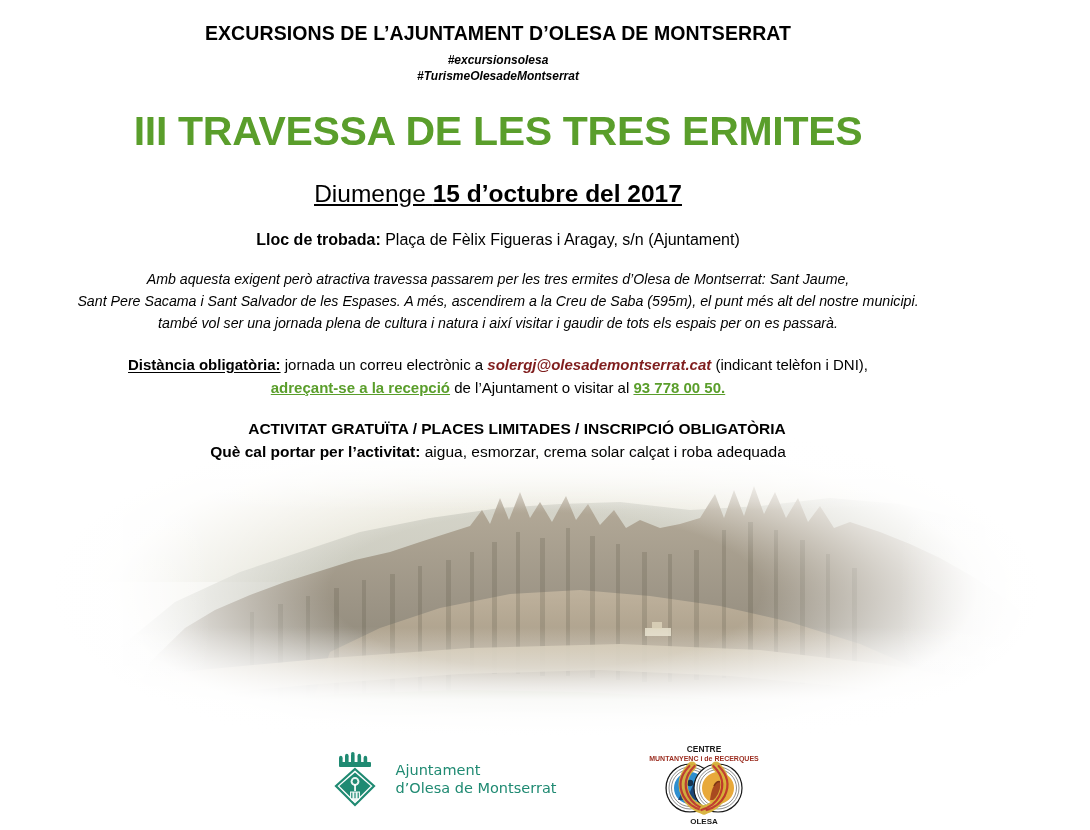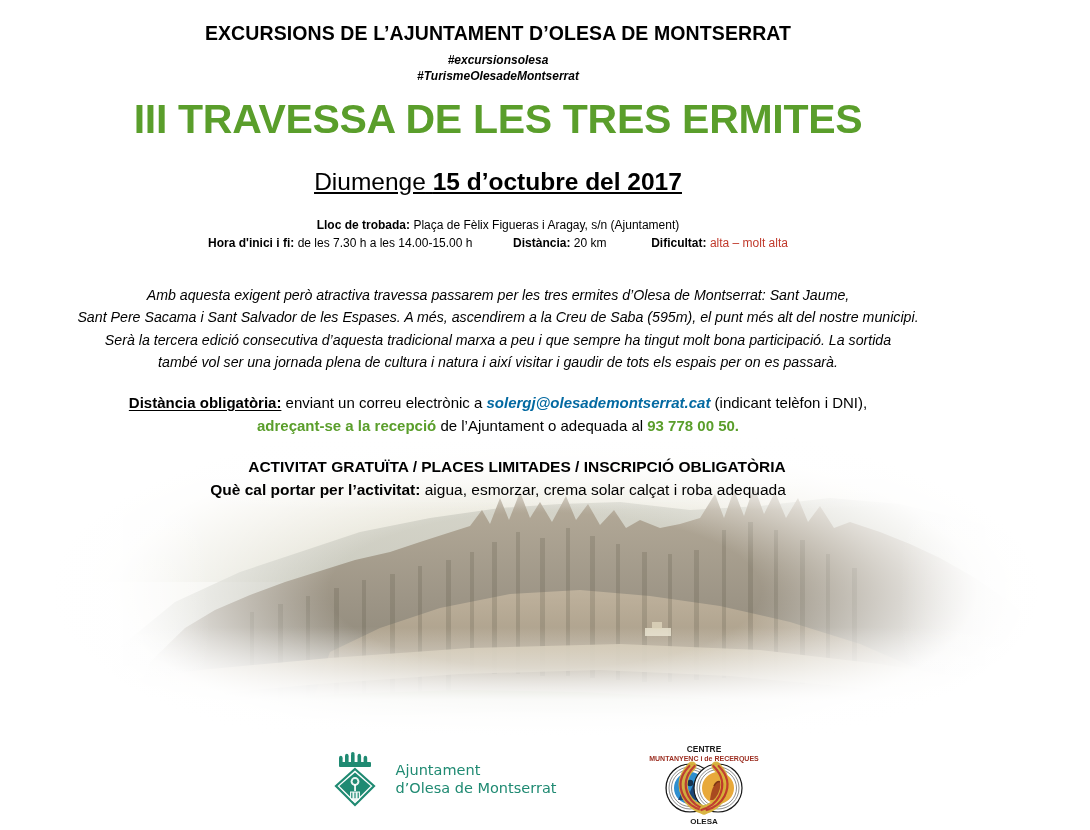--- a/index.html
+++ b/index.html
@@ -48,70 +48,71 @@
     font-style: italic;
     line-height: 1.32;
   }
   .hashtag-1 { margin-top: 9px; }
 
   .main-title {
     font-size: 41px;
     font-weight: bold;
     color: #5a9e2b;
     letter-spacing: -0.3px;
-    margin-top: 12px;
+    margin-top: 24px;
     line-height: 1.08;
   }
 
   .date-line {
     font-size: 24.5px;
     margin-top: 8px;
     line-height: 1.1;
     text-decoration: underline;
   }
   .date-line .u {
     text-decoration: underline;
     text-underline-offset: 2px;
   }
   .date-line .b { font-weight: bold; }
 
   .meta {
     margin-top: 20px;
-    font-size: 12px;
+    font-size: 16px;
     line-height: 1.52;
   }
   .meta b { font-weight: bold; }
   .meta .red { color: #c0392b; }
   .meta .sp-1 { display: inline-block; width: 34px; }
   .meta .sp-2 { display: inline-block; width: 38px; }
 
   .description {
-    margin-top: 32px;
+    margin-top: 16px;
     font-size: 14.2px;
     font-style: italic;
     line-height: 1.56;
     padding: 0 52px;
   }
 
   .registration {
     margin-top: 18px;
     font-size: 15px;
     line-height: 1.55;
   }
   .registration .lbl {
     font-weight: bold;
     text-decoration: underline;
     text-underline-offset: 2px;
   }
   .registration .green {
     color: #5a9e2b;
     font-weight: bold;
+    text-decoration: underline;
   }
   .registration .green-i {
-    color: #0369a1;
+    color: #7f1d1d;
     font-weight: bold;
     font-style: italic;
   }
 
   .closing {
     margin-top: 19px;
     font-size: 15.5px;
     line-height: 1.48;
   }
   .closing .headline { font-weight: bold; padding-left: 38px; }
@@ -331,45 +332,34 @@
 
     <div class="date-line">
       <span class="u">Diumenge</span><span class="u"> </span><span class="u b">15 d’octubre del 2017</span>
     </div>
 
     <div class="meta">
       <div>
         <b>Lloc de trobada:</b>
         <span>Plaça de Fèlix Figueras i Aragay, s/n (Ajuntament)</span>
       </div>
-      <div>
-        <b>Hora d'inici i fi:</b>
-        <span>de les 7.30 h a les 14.00-15.00 h</span>
-        <span class="sp-1"></span>
-        <b>Distància:</b>
-        <span>20 km</span>
-        <span class="sp-2"></span>
-        <b>Dificultat:</b>
-        <span class="red">alta – molt alta</span>
-      </div>
     </div>
 
     <div class="description">
       <div>Amb aquesta exigent però atractiva travessa passarem per les tres ermites d’Olesa de Montserrat: Sant Jaume,</div>
       <div>Sant Pere Sacama i Sant Salvador de les Espases. A més, ascendirem a la Creu de Saba (595m), el punt més alt del nostre municipi.</div>
-      <div>Serà la tercera edició consecutiva d’aquesta tradicional marxa a peu i que sempre ha tingut molt bona participació. La sortida</div>
       <div>també vol ser una jornada plena de cultura i natura i així visitar i gaudir de tots els espais per on es passarà.</div>
     </div>
 
     <div class="registration">
       <div>
-        <span class="lbl">Distància obligatòria:</span><span> enviant un correu electrònic a </span><span class="green-i">solergj@olesademontserrat.cat</span><span> (indicant telèfon i DNI),</span>
+        <span class="lbl">Distància obligatòria:</span><span> jornada un correu electrònic a </span><span class="green-i">solergj@olesademontserrat.cat</span><span> (indicant telèfon i DNI),</span>
       </div>
       <div>
-        <span class="green">adreçant-se a la recepció</span><span> de l’Ajuntament o adequada al </span><span class="green">93 778 00 50.</span>
+        <span class="green">adreçant-se a la recepció</span><span> de l’Ajuntament o visitar al </span><span class="green">93 778 00 50.</span>
       </div>
     </div>
 
     <div class="closing">
       <div class="headline">ACTIVITAT GRATUÏTA / PLACES LIMITADES / INSCRIPCIÓ OBLIGATÒRIA</div>
       <div>
         <span class="bring-lbl">Què cal portar per l’activitat:</span><span> aigua, esmorzar, crema solar calçat i roba adequada</span>
       </div>
     </div>
 

